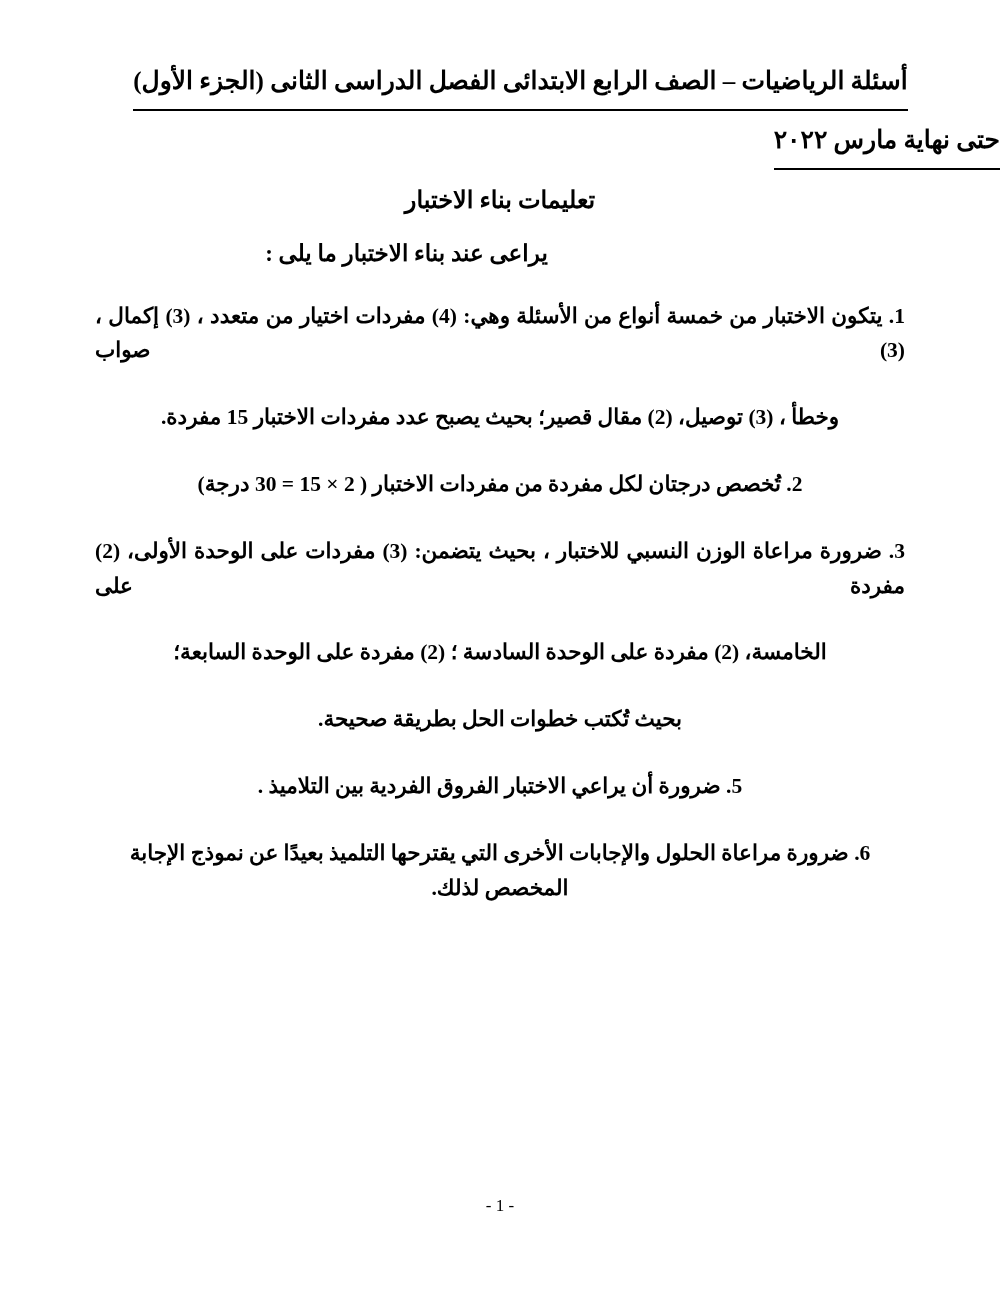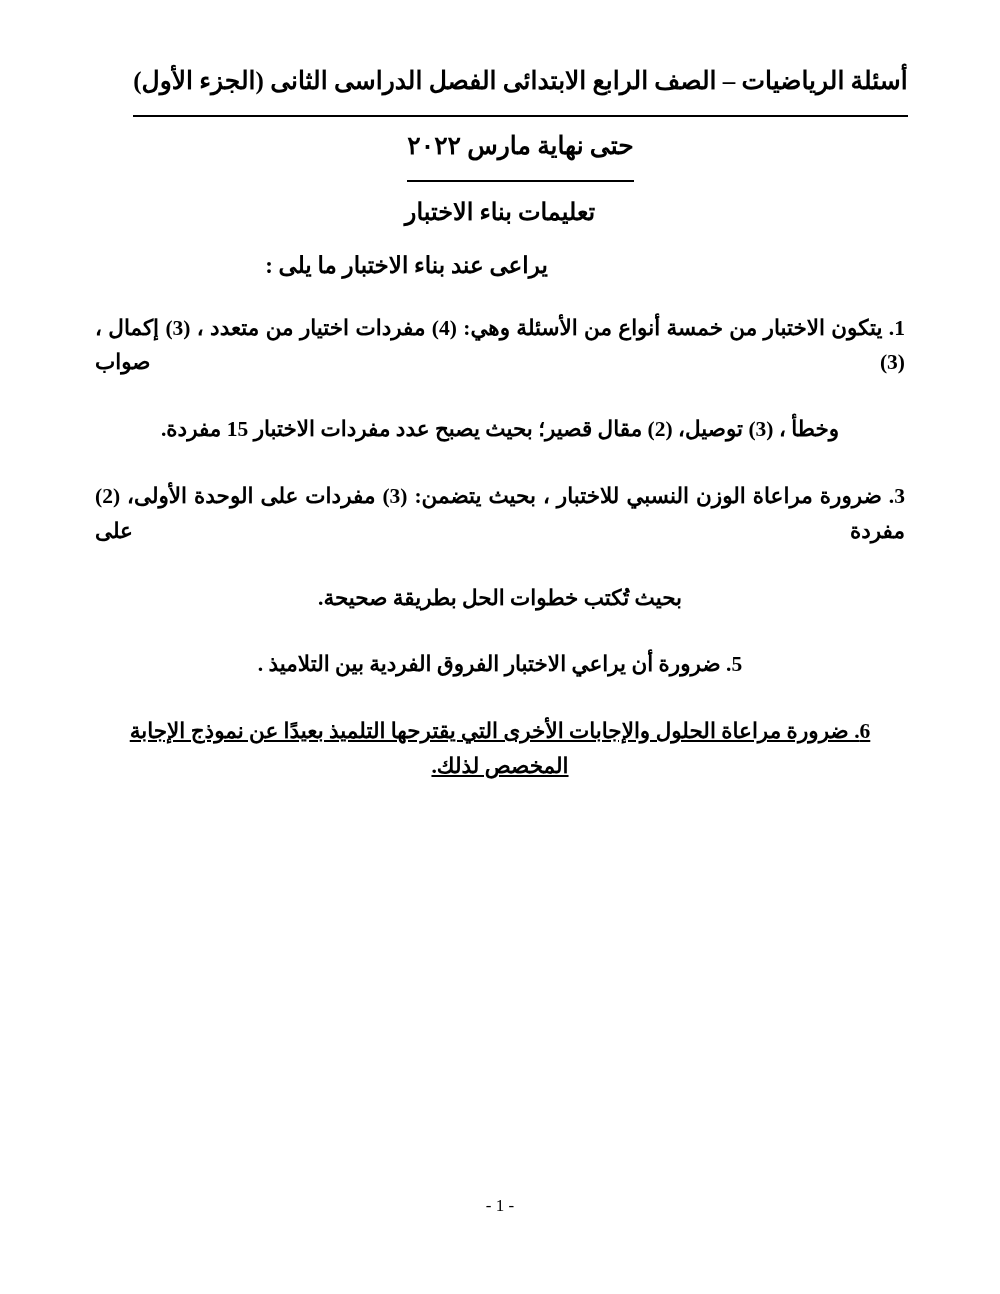--- a/index.html
+++ b/index.html
@@ -31,26 +31,27 @@
   .title-line {
     font-size: 25px;
     font-weight: bold;
     line-height: 1.55;
     letter-spacing: 0px;
     white-space: nowrap;
     direction: rtl;
   }
   .title-line .u {
     border-bottom: 2.2px solid #000;
-    padding-bottom: 14px;
+    padding-bottom: 8px;
     display: inline-block;
     margin-left: 41px;
   }
   .title-line-2 {
     margin-top: 10px;
+    text-align: right;
   }
 
   .subtitle {
     margin-top: 16px;
     text-align: center;
     font-size: 24px;
     font-weight: bold;
     direction: rtl;
   }
 
@@ -94,21 +95,21 @@
   .line.center {
     text-align: center;
   }
 
   
   .item-1 { margin-bottom: 18px; }
   .item-2 { margin-bottom: 22px; }
   .item-3 { margin-bottom: 20px; }
   .item-4 { margin-bottom: 20px; }
   .item-5 { margin-bottom: 18px; }
-  .item-6 { margin-bottom: 0; text-decoration: underline; }
+  .item-6 { margin-bottom: 0; }
 
   
   .footer {
     position: absolute;
     left: 0;
     right: 0;
     top: 1196px;
     text-align: center;
     font-size: 17px;
     direction: ltr;
@@ -136,23 +137,27 @@
     <span class="intro-inner">يراعى عند بناء الاختبار ما يلى :</span>
   </div>
 
   <div class="items">
 
     <div class="item item-1">
       <div class="line just">1. يتكون الاختبار من خمسة أنواع من الأسئلة وهي: (4) مفردات اختيار من متعدد ، (3) إكمال ، (3) صواب</div>
       <div class="line center">وخطأ ، (3) توصيل، (2) مقال قصير؛ بحيث يصبح عدد مفردات الاختبار 15 مفردة.</div>
     </div>
 
+    <div class="item item-2">
+      <div class="line center">2. تُخصص درجتان لكل مفردة من مفردات الاختبار ( 2 × 15 = 30 درجة)</div>
+    </div>
 
     <div class="item item-3">
       <div class="line just">3. ضرورة مراعاة الوزن النسبي للاختبار ، بحيث يتضمن: (3) مفردات على الوحدة الأولى، (2) مفردة على</div>
+      <div class="line center">الخامسة، (2) مفردة على الوحدة السادسة ؛ (2) مفردة على الوحدة السابعة؛</div>
     </div>
 
     <div class="item item-4">
       <div class="line center">بحيث تُكتب خطوات الحل بطريقة صحيحة.</div>
     </div>
 
     <div class="item item-5">
       <div class="line center">5. ضرورة أن يراعي الاختبار الفروق الفردية بين التلاميذ .</div>
     </div>
 

